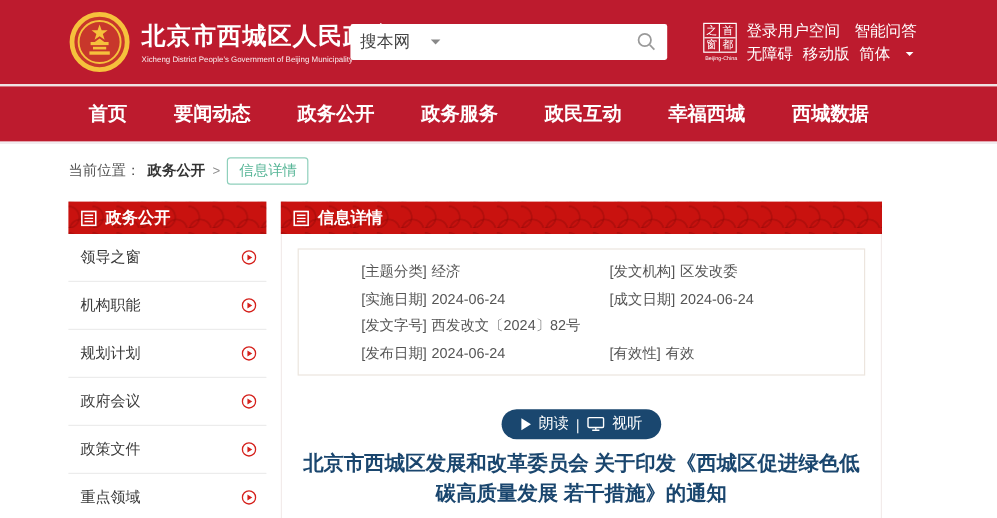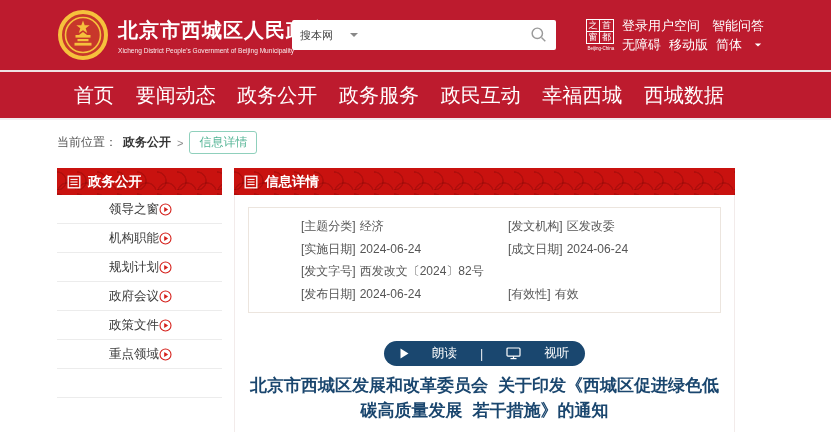--- a/index.html
+++ b/index.html
@@ -10,21 +10,21 @@
   .top-header { position:absolute; left:0; top:0; width:831px; height:70px;
     background:#bd1b2e; display:flex; align-items:center; }
   .header-inner { display:flex; align-items:center; margin-left:57px; }
   .emblem { width:52px; height:52px; flex:0 0 52px; }
   .title-block { margin-left:9px; width:162px; }
   .site-title { color:#fff; font-size:20px; font-weight:bold; letter-spacing:1px; white-space:nowrap; }
   .site-subtitle { color:rgba(255,255,255,0.92); font-size:6.6px; margin-top:3px; white-space:nowrap; }
 
   .search-box { margin-left:12px; width:264px; height:30px; background:#fff; border-radius:2px;
     display:flex; align-items:center; padding:0 8px; }
-  .search-scope { font-size:11px; color:#444; display:flex; align-items:center; gap:17px; cursor:pointer; }
+  .search-scope { font-size:14px; color:#444; display:flex; align-items:center; gap:17px; cursor:pointer; }
   .caret-down { width:0; height:0; border-left:4px solid transparent; border-right:4px solid transparent;
     border-top:4px solid #888; }
   .search-input { flex:1; border:none; outline:none; font-size:12px; margin-left:8px; min-width:0; }
   .search-btn { width:18px; height:18px; cursor:pointer; }
 
   .capital-logo { margin-left:30px; width:30px; cursor:pointer; }
   .logo-grid { width:28px; height:25px; border:1px solid #fff; display:grid;
     grid-template-columns:1fr 1fr; grid-template-rows:1fr 1fr; }
   .logo-grid span { display:flex; align-items:center; justify-content:center;
     color:#fff; font-size:9px; line-height:1; }
@@ -35,21 +35,21 @@
   .header-links { margin-left:6px; color:#fff; font-size:13px; line-height:19px; }
   .hl-row { display:flex; gap:12px; align-items:center; }
   .hl-row a { color:#fff; text-decoration:none; cursor:pointer; white-space:nowrap; }
   .caret-down.white { border-top-color:#fff; transform:scale(0.8); }
 
   
   .header-divider { position:absolute; left:0; top:70px; width:831px; height:2px; background:#efe2e3; }
   .main-nav { position:absolute; left:0; top:72px; width:831px; height:46px; background:#bd1b2e; }
   .nav-inner { margin-left:74px; width:650px; height:100%; display:flex;
     justify-content:space-between; align-items:center; }
-  .nav-item { color:#fff; font-size:20px; font-weight:normal; cursor:pointer; white-space:nowrap; }
+  .nav-item { color:#fff; font-size:16px; font-weight:bold; cursor:pointer; white-space:nowrap; }
   .nav-strip { position:absolute; left:0; top:118px; width:831px; height:2px; background:#f2ecef; }
 
   
   .breadcrumb { position:absolute; left:57px; top:131px; display:flex; align-items:center;
     font-size:12px; color:#555; gap:6px; }
   .crumb-section { color:#333; font-weight:bold; cursor:pointer; }
   .crumb-sep { color:#888; font-size:11px; }
   .crumb-chip { border:1px solid #8fd0bc; color:#56b596; font-size:12px;
     padding:2px 9px; border-radius:3px; background:#fff; }
 
@@ -60,39 +60,39 @@
       radial-gradient(circle at 0px 13px,  rgba(0,0,0,0) 8px, rgba(90,0,0,0.22) 8.5px, rgba(90,0,0,0.22) 9.5px, rgba(0,0,0,0) 10px);
     background-size:20px 22px;
     display:flex; align-items:center; padding:0 10px; gap:7px; }
   .red-bar .bar-title { color:#fff; font-size:13.5px; font-weight:bold; }
 
   
   .content { position:absolute; left:57px; top:168px; width:678px; display:flex; gap:12px; }
 
   .sidebar { width:165px; flex:0 0 165px; }
   .side-list { background:#fff; }
-  .side-item { height:29px; display:flex; align-items:center; justify-content:center;
+  .side-item { height:40px; display:flex; align-items:center; justify-content:space-between;
     padding:0 8px 0 10px; border-bottom:1px solid #ececec; cursor:pointer; }
   .side-item .lbl { font-size:12.5px; color:#3a3a3a; }
 
   .main-panel { width:501px; flex:0 0 501px; }
   .panel-body { border:1px solid #f2ebea; border-top:none; background:#fff; height:240px; padding-top:12px; }
   .meta-box { margin:0 13px; border:1px solid #ece5de; padding:7px 12px; }
   .meta-row { display:flex; line-height:22.5px; font-size:12px; color:#555; }
   .meta-cell { display:flex; gap:4px; }
   .meta-cell.left { width:247px; flex:0 0 247px;padding-left:40px; }
 
   .action-wrap { text-align:center; margin-top:28px; }
-  .action-btn { display:inline-flex; align-items:center; gap:23px; background:#1a476f; color:#fff;
+  .action-btn { display:inline-flex; align-items:center; gap:6px; background:#1a476f; color:#fff;
     border:none; border-radius:13px; height:25px; padding:0 16px; font-size:12.5px; cursor:pointer;
     font-family:inherit; }
   .action-btn .sep { opacity:0.9; }
 
   .doc-title { margin:8px auto 0; width:480px; text-align:center; color:#1a466e;
-    font-size:17px; font-weight:bold; line-height:25px;font-family:Liberation Mono, monospace; }
+    font-size:17px; font-weight:bold; line-height:25px; }
 
   .icon-svg { display:block; }
 </style>
 </head>
 <body>
 
 <div class="top-header">
   <div class="header-inner">
     <svg class="emblem" viewBox="0 0 52 52">
       <circle cx="26" cy="26" r="23" fill="#c8372b" stroke="#f6c13c" stroke-width="4"></circle>

